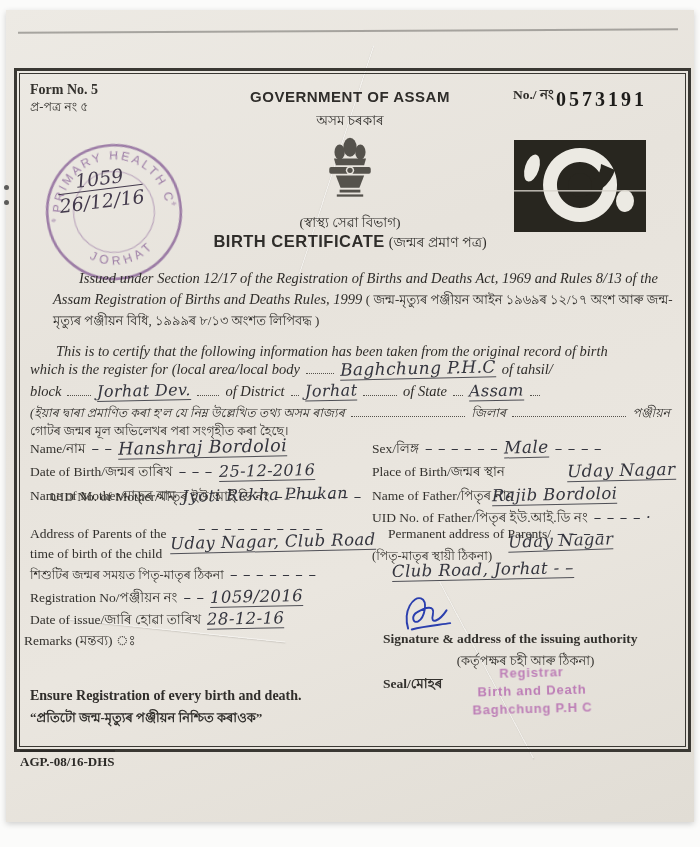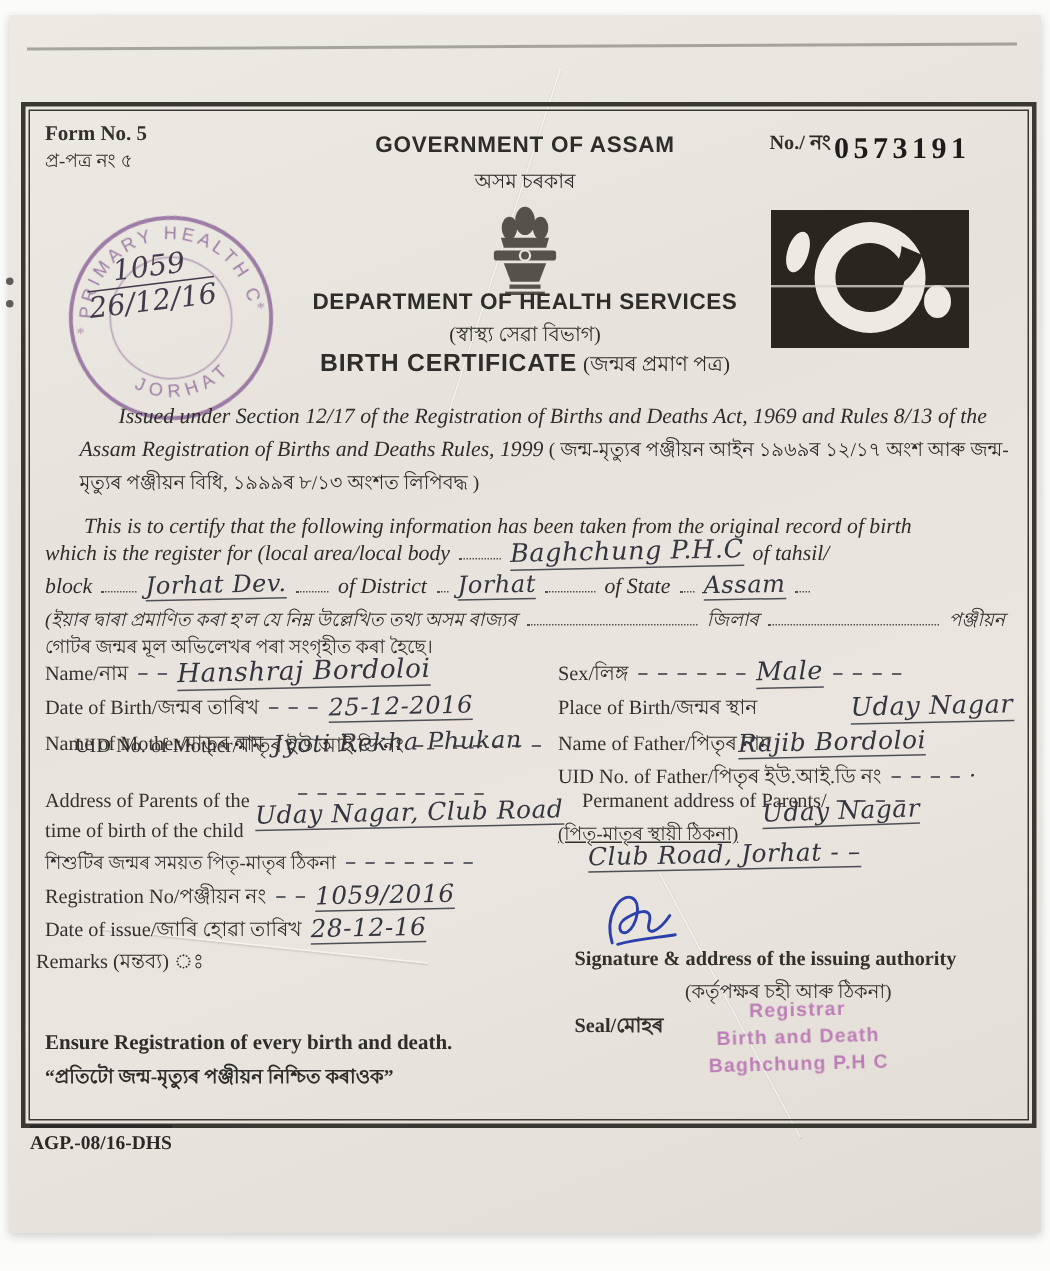--- a/index.html
+++ b/index.html
@@ -108,21 +108,20 @@
   <svg class="logo" viewBox="0 0 136 97">
     <rect x="2" y="2" width="132" height="92" fill="#28261f"></rect>
     <path d="M68 10 a37 37 0 1 0 0.1 0 Z M68 24 a23 23 0 1 1 -0.1 0 Z" fill="#eceae3" fill-rule="evenodd"></path>
     <path d="M68 47 a21 21 0 0 0 21 -21 l14 6 a37 37 0 0 1 -35 26 Z" fill="#28261f"></path>
     <circle cx="68" cy="47" r="12" fill="#28261f"></circle>
     <ellipse cx="20" cy="30" rx="7" ry="14" fill="#eceae3" transform="rotate(18 20 30)"></ellipse>
     <ellipse cx="113" cy="63" rx="9" ry="11" fill="#eceae3"></ellipse>
     <rect x="2" y="52" width="132" height="1.6" fill="#d8d4cc" opacity=".8"></rect>
   </svg>
 
-  <div class="abs ctr sans b" style="top:193px;font-size:15px;letter-spacing:.4px;">DEPARTMENT OF HEALTH SERVICES</div>
   <div class="abs ctr" style="top:231px;">
     <span class="sans b" style="font-size:16.5px;letter-spacing:.5px;">BIRTH CERTIFICATE</span>
     <span style="font-size:14px;">(জন্মৰ প্ৰমাণ পত্ৰ)</span>
   </div>
   <div class="abs ctr" style="top:212px;font-size:13.5px;">(স্বাস্থ্য সেৱা বিভাগ)</div>
 
   <div class="abs para" style="left:30px;top:268px;width:640px;text-indent:26px;">
     <span class="it" style="font-size:14.5px;">Issued under Section 12/17 of the Registration of Births and Deaths Act, 1969 and Rules 8/13 of the Assam Registration of Births and Deaths Rules, 1999</span>
     <span style="font-size:13px;">( জন্ম-মৃত্যুৰ পঞ্জীয়ন আইন ১৯৬৯ৰ ১২/১৭ অংশ আৰু জন্ম-মৃত্যুৰ পঞ্জীয়ন বিধি, ১৯৯৯ৰ ৮/১৩ অংশত লিপিবদ্ধ )</span>
   </div>
@@ -227,21 +226,21 @@
   <div class="row" style="left:372px;top:507px;">
     <span class="lab">UID No. of Father/পিতৃৰ ইউ.আই.ডি নং</span>
     <span class="hand" style="font-size:15px;">– – – – ·</span>
   </div>
 
   <div class="row" style="left:372px;top:526px;padding-left:16px;">
     <span class="lab">Permanent address of Parents/</span>
     <span class="hand" style="font-size:15px;margin-top:-5px;">– – – –</span>
   </div>
   <div class="abs hand u r2" style="left:508px;top:531px;font-size:16.5px;">Uday Nagar</div>
-  <div class="abs lab small-as" style="left:372px;top:547px;text-decoration:underline;">(পিতৃ-মাতৃৰ স্থায়ী ঠিকনা)</div>
+  <div class="abs lab small-as" style="left:372px;top:547px;">(পিতৃ-মাতৃৰ স্থায়ী ঠিকনা)</div>
   <div class="abs hand u r1" style="left:392px;top:560px;font-size:16.5px;">Club Road, Jorhat - –</div>
 
   <svg class="sig" viewBox="0 0 70 48">
     <path d="M10 40 C4 20 16 4 24 7 C32 10 28 28 21 32 C15 35 13 26 20 22 C28 17 40 13 37 25 C34 36 44 32 52 20 M14 41 C28 37 44 36 56 34" fill="none" stroke="#2b3fae" stroke-width="2.1" stroke-linecap="round"></path>
   </svg>
   <div class="abs lab b" style="left:383px;top:631px;font-size:13.5px;">Signature &amp; address of the issuing authority</div>
   <div class="abs lab" style="left:383px;top:651px;width:285px;text-align:center;font-size:13px;">(কৰ্তৃপক্ষৰ চহী আৰু ঠিকনা)</div>
   <div class="abs lab b" style="left:383px;top:673px;font-size:13.5px;">Seal/মোহৰ</div>
   <div class="registrar">
     <div>Registrar</div>

